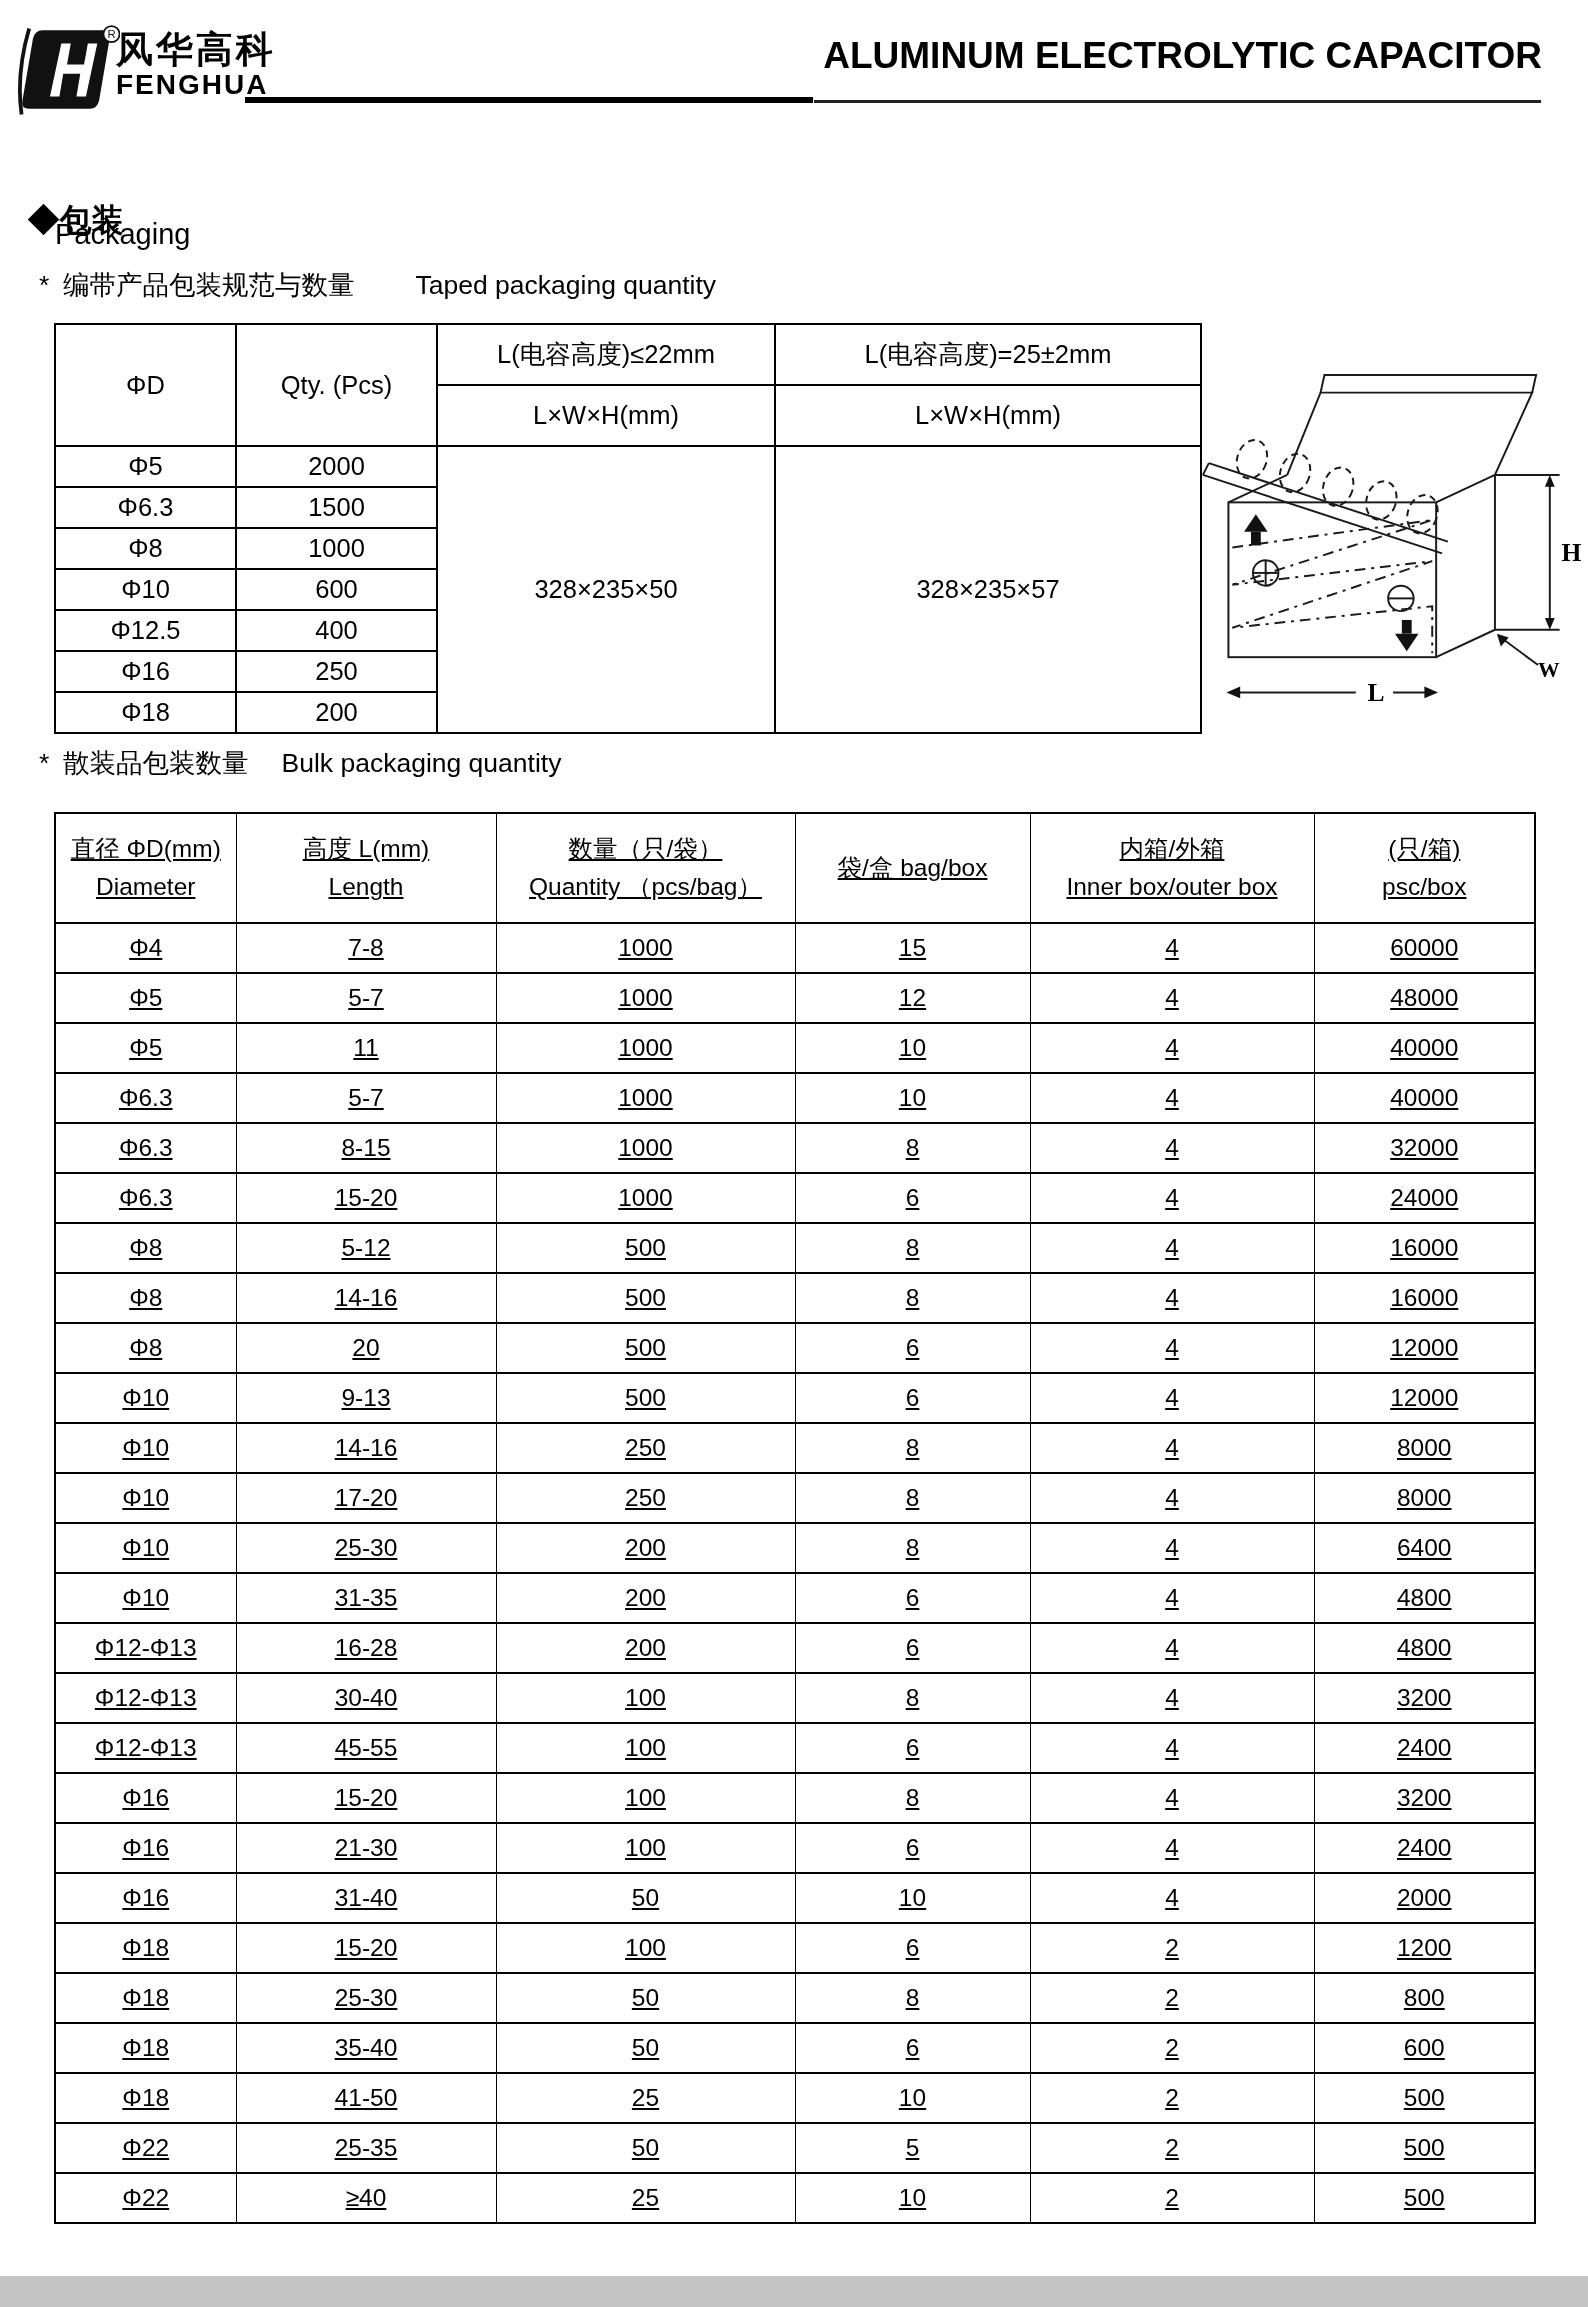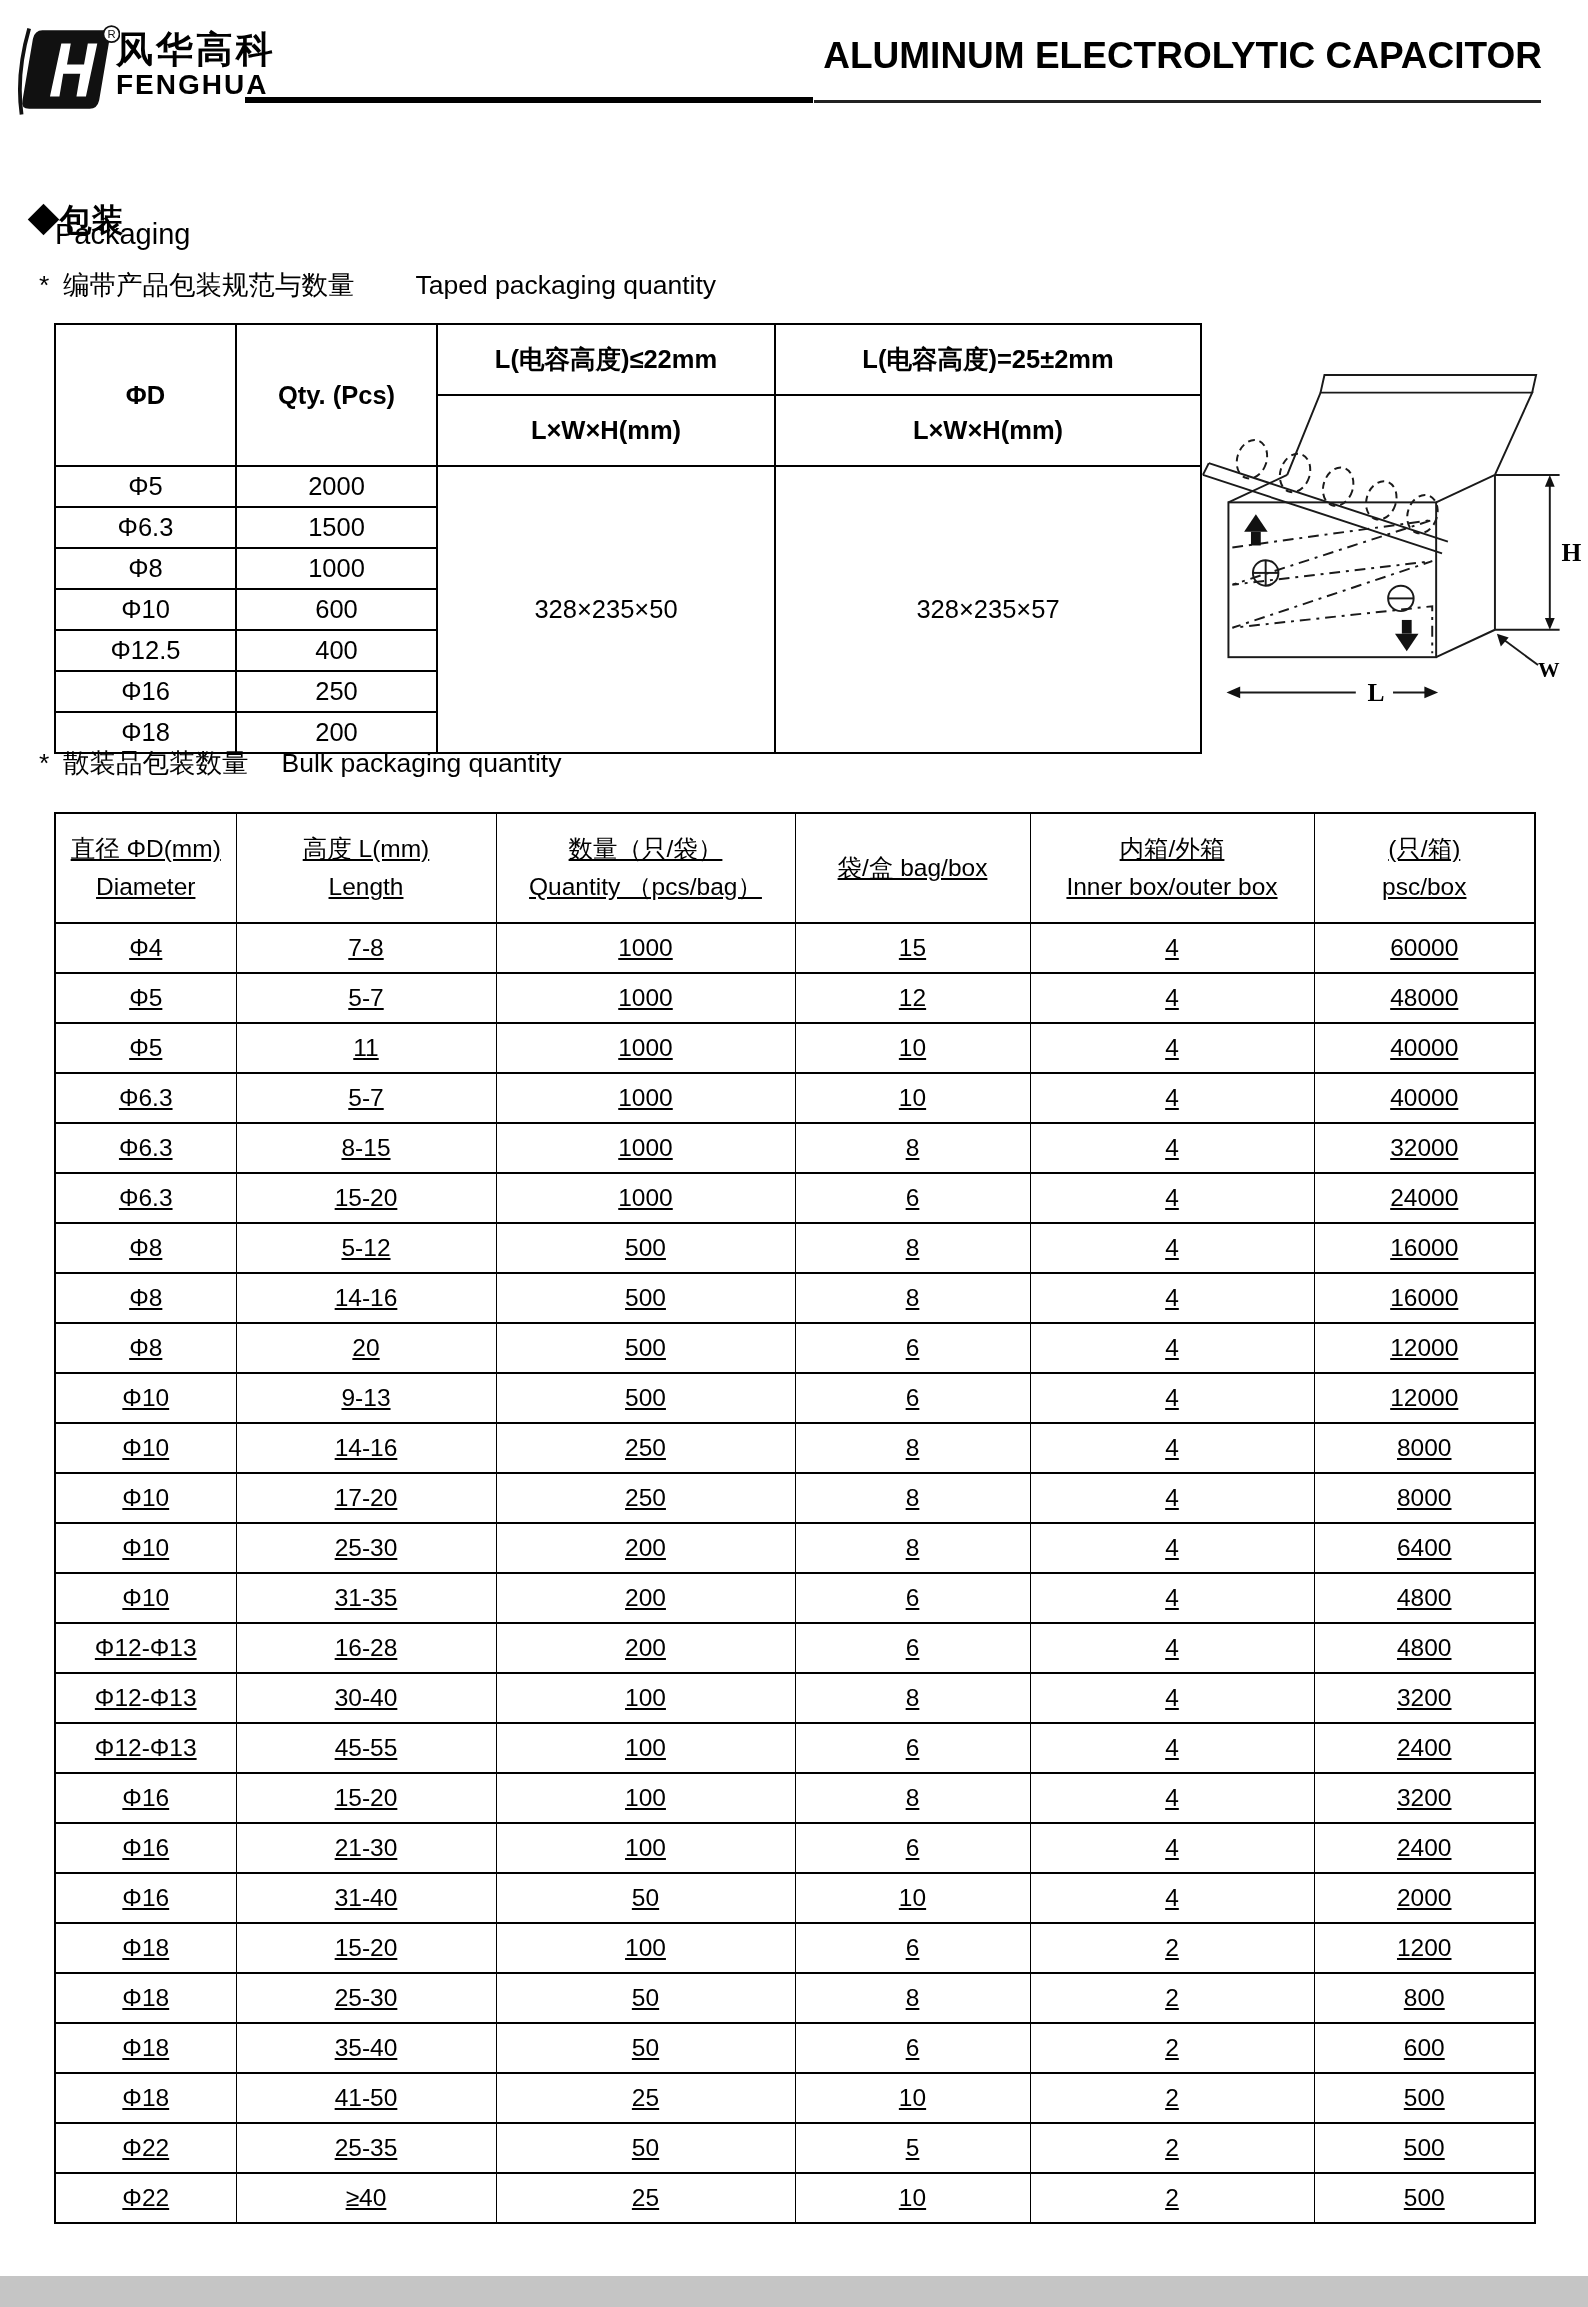--- a/index.html
+++ b/index.html
@@ -26,21 +26,21 @@
   .list-head .en { margin-left:61px; }
   .taped-head { left:39px; top:267px; }
   .bulk-head  { left:39px; top:745px; }
 
   
   .t1 { position:absolute; left:54px; top:323px; width:1147px;
         border-collapse:collapse; table-layout:fixed; }
   .t1 th, .t1 td { border:2px solid #000; font-weight:normal; font-size:25.5px;
         text-align:center; vertical-align:middle; }
   .t1 { border:2.9px solid #000; }
-  .t1 tr.hrow th { height:71px;font-weight:bold; }
+  .t1 tr.hrow th { height:61px; }
   .t1 tr.brow td { height:41px; }
 
   
   .diagram { position:absolute; left:1201px; top:365px; width:388px; height:359px; }
   .diagram path, .diagram line, .diagram polyline, .diagram rect, .diagram circle, .diagram ellipse
         { fill:none; stroke:#1a1a1a; stroke-width:2; }
   .diagram .fill { fill:#111; stroke:none; }
   .diagram text { fill:#000; stroke:none; font-family:"Liberation Serif", serif; font-weight:bold; }
   .dashc { stroke-dasharray:7 5; }
   .dashz { stroke-dasharray:11 6 3 6; stroke-width:2.4; }

